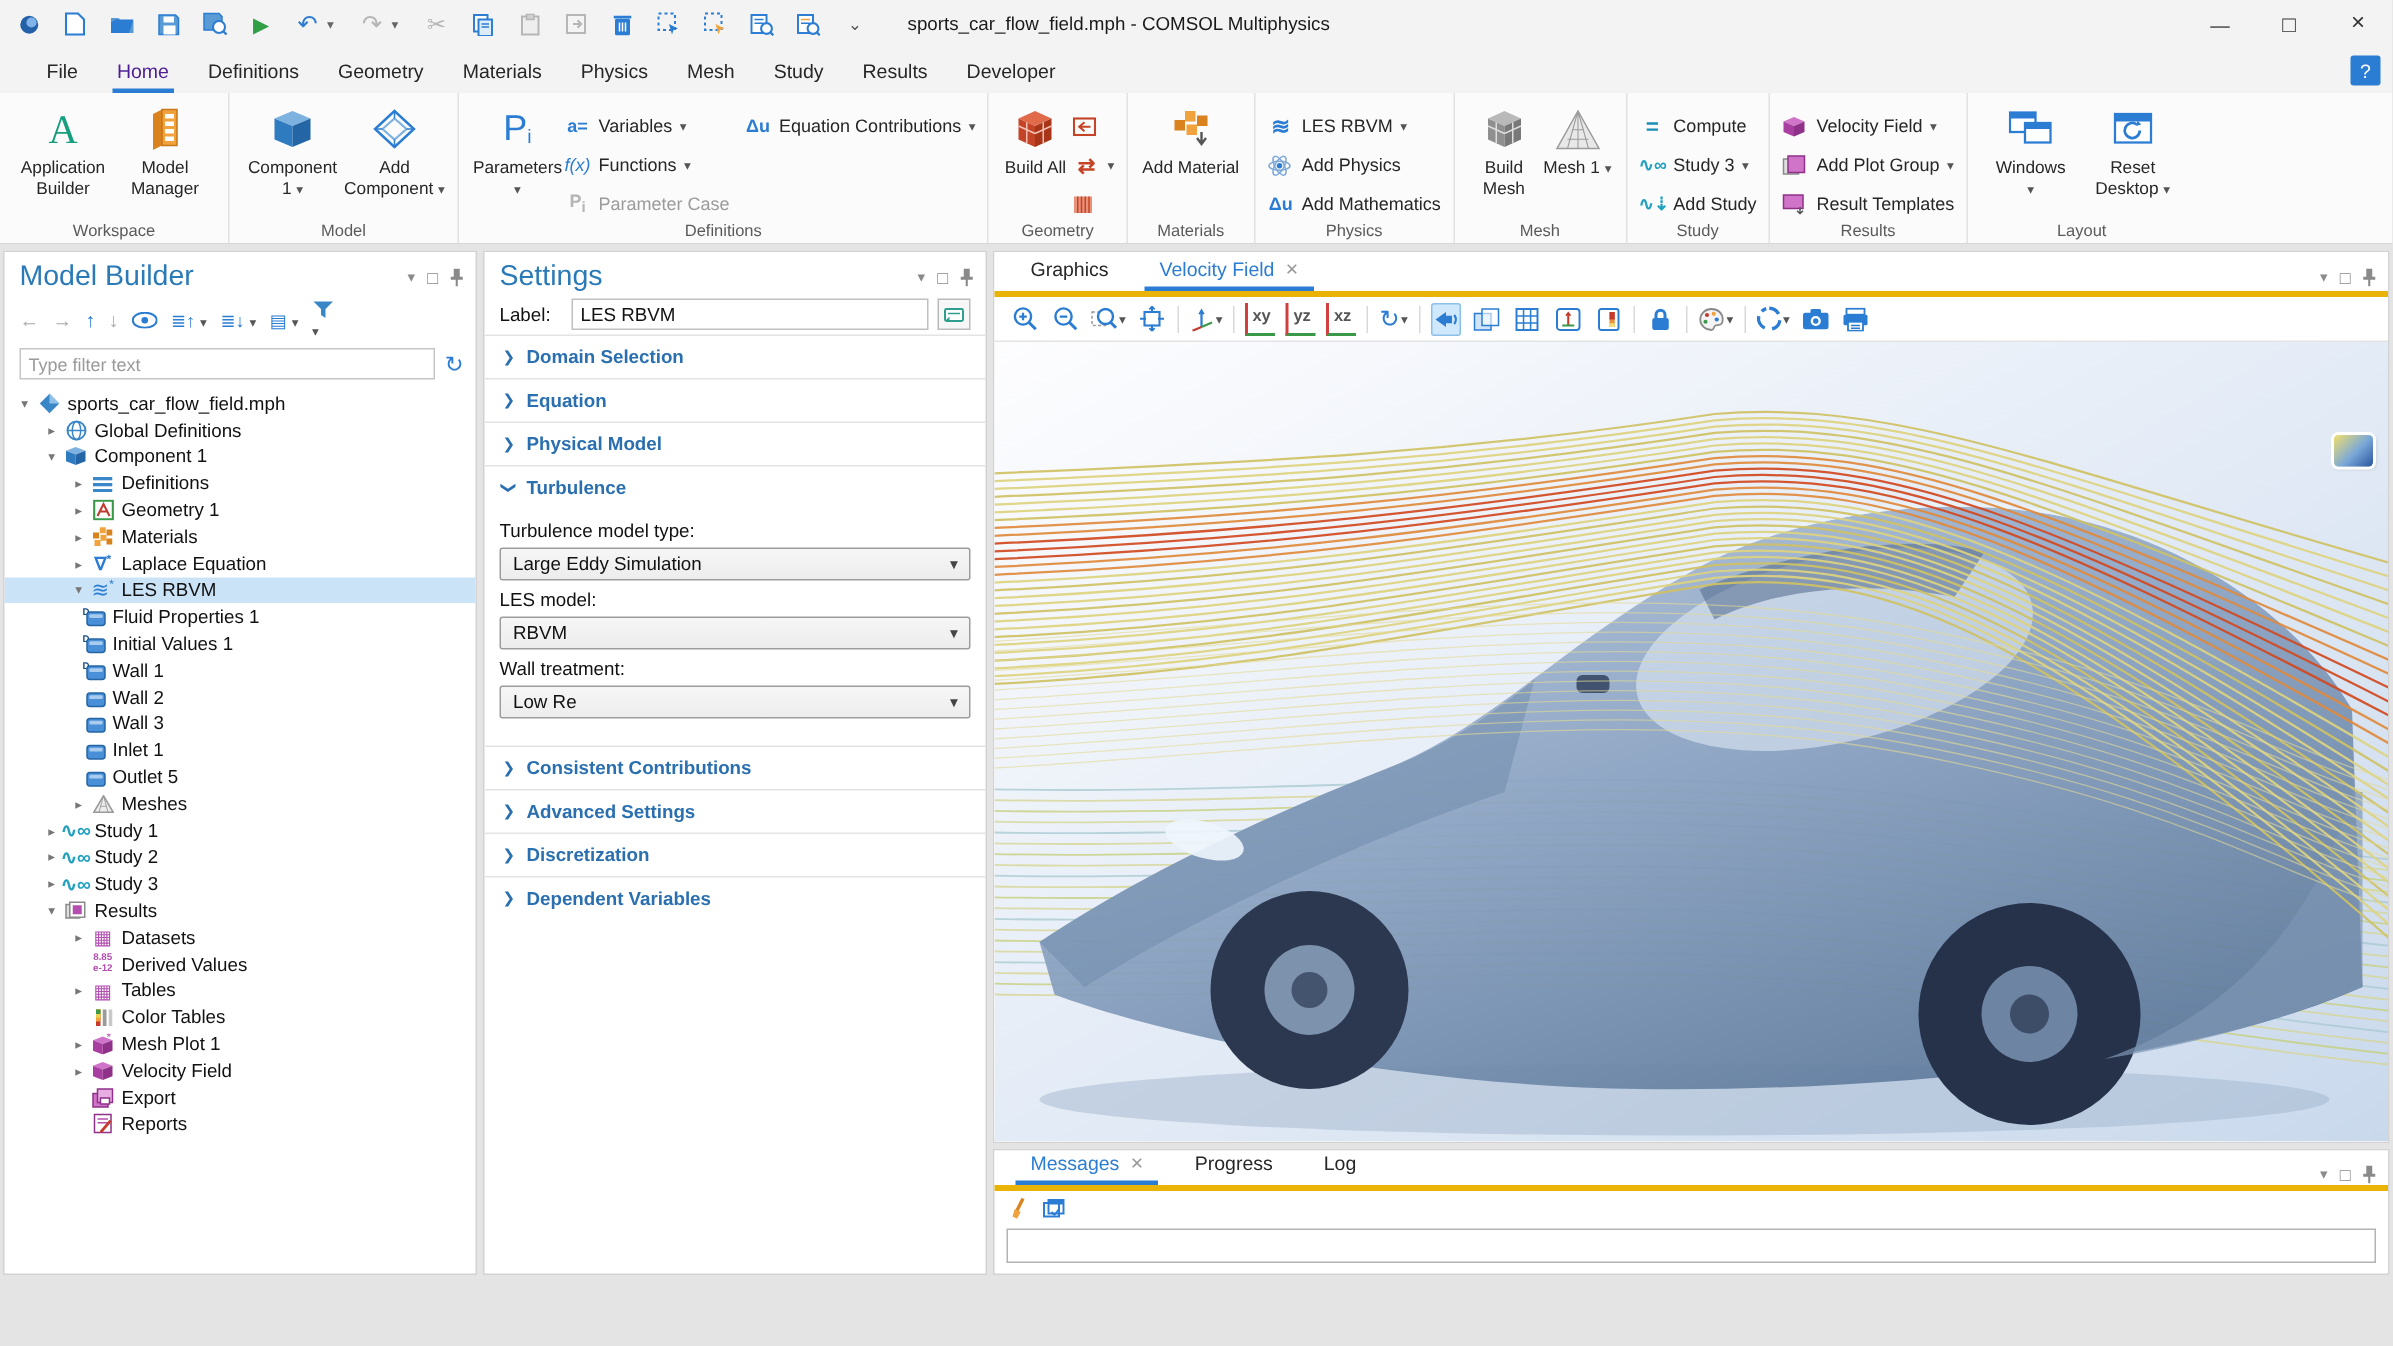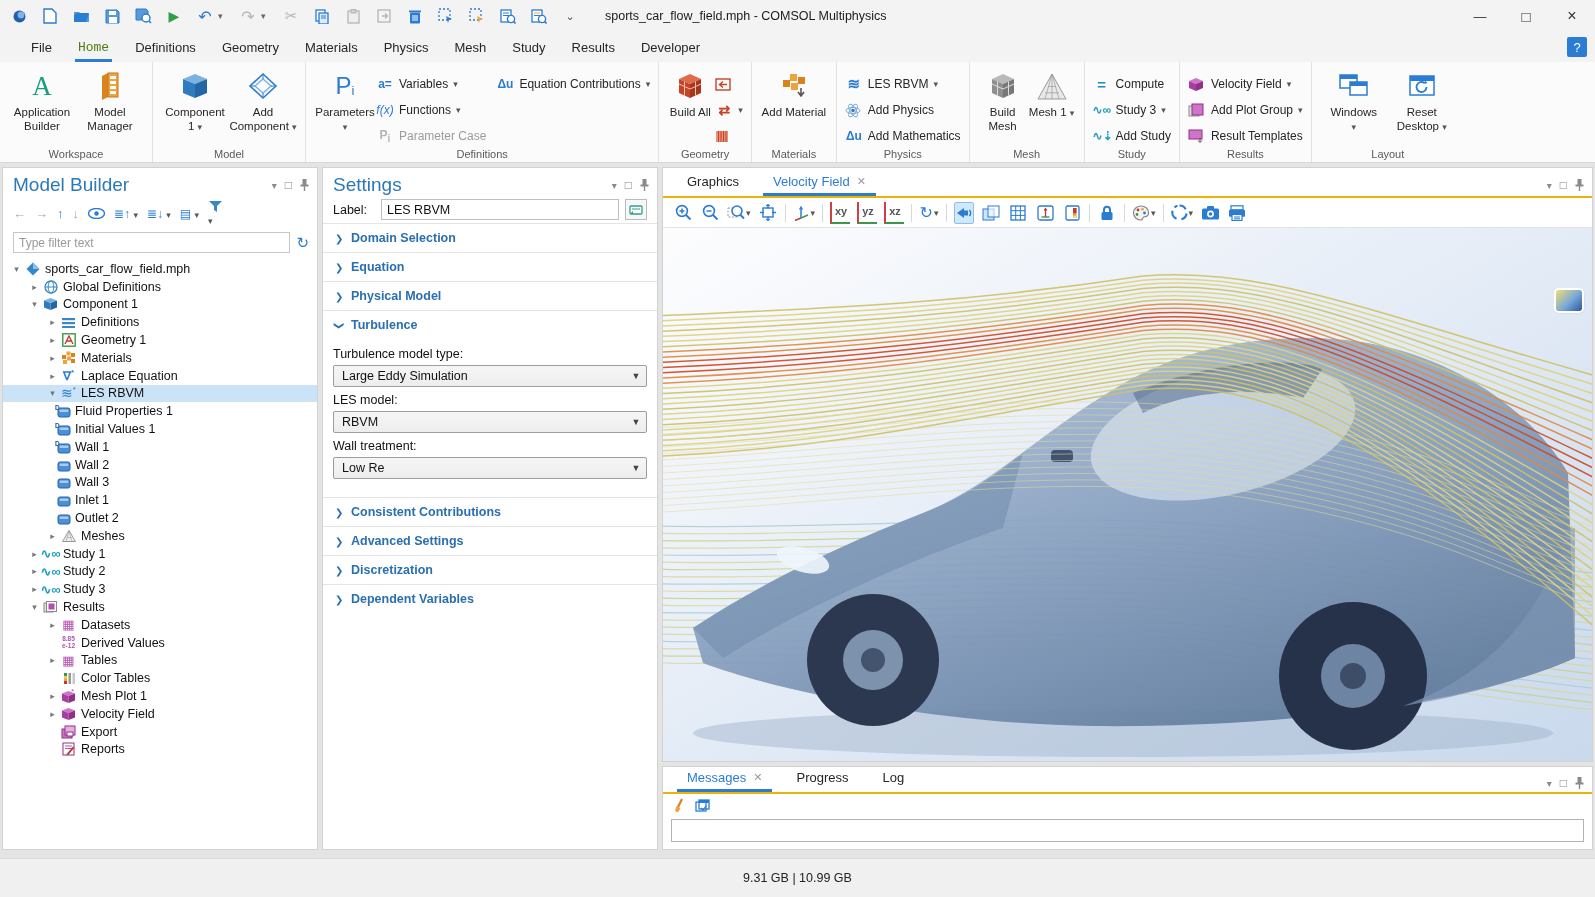--- a/index.html
+++ b/index.html
@@ -13,21 +13,21 @@
   .qat .qi.gray { color:#b5b5b5; }
   .qat .qi.green { color:#2f9e44; }
   .qat .caret { font-size:9px; color:#666; width:8px; margin-left:-9px; }
   .win-title { font-size:12.5px; color:#1a1a1a; margin-left:26px; white-space:nowrap; }
   .wincontrols { margin-left:auto; display:flex; height:32px; }
   .wincontrols div { width:46px; height:32px; display:flex; align-items:center; justify-content:center; font-size:13px; color:#333; cursor:pointer; }
 
   
   .menubar { position:absolute; top:32px; left:0; right:0; height:30px; background:#f3f3f3; display:flex; align-items:center; padding-left:18px; }
   .mtab { font-size:13px; color:#262626; padding:0 13px; height:30px; display:flex; align-items:center; cursor:pointer; position:relative; }
-  .mtab.active { color:#4d7c0f;font-family:Liberation Mono, monospace; }
+  .mtab.active { color:#4c1d95; }
   .mtab.active::after { content:""; position:absolute; left:10px; right:10px; bottom:0; height:3px; background:#2b7cd3; }
   .help-btn { margin-left:auto; margin-right:8px; width:20px; height:20px; background:#2b7cd3; color:#fff; font-size:13px; display:flex; align-items:center; justify-content:center; border-radius:2px; cursor:pointer; }
 
   
   .ribbon { position:absolute; top:62px; left:0; right:0; height:101px; background:#fbfbfb; border-bottom:1px solid #d8d8d8; display:flex; }
   .rgroup { position:relative; border-right:1px solid #e2e2e2; padding:6px 8px 16px 8px; display:flex; align-items:flex-start; }
   .rgroup .glabel { position:absolute; bottom:2px; left:0; right:0; text-align:center; font-size:11px; color:#5a5a5a; }
   .bigbtn { width:68px; display:flex; flex-direction:column; align-items:center; cursor:pointer; padding-top:2px; }
   .bigbtn .bicon { height:32px; display:flex; align-items:center; justify-content:center; }
   .bigbtn .blabel { font-size:11.5px; color:#262626; text-align:center; line-height:1.25; margin-top:3px; }
@@ -79,21 +79,21 @@
   .sect { border-top:1px solid #e4e4e4; display:flex; align-items:center; gap:8px; height:29px; padding-left:12px; cursor:pointer; margin-top:0; }
   .sect:first-of-type { margin-top:8px; }
   .sect .sarr { color:#2a6fb0; font-size:10px; width:8px; }
   .sect .stext { color:#2a6fb0; font-size:12.5px; font-weight:bold; }
   .sect-body { padding:2px 10px 10px 10px; }
   .cap { font-size:12.5px; color:#111; margin:6px 0 4px 0; }
   .dropdown { height:22px; background:linear-gradient(#f6f6f6,#ededed); border:1px solid #9d9d9d; border-radius:2px; display:flex; align-items:center; padding-left:8px; font-size:12.5px; color:#111; cursor:pointer;gap:34px; }
   .dropdown .dcaret { margin-left:auto; width:20px; text-align:center; color:#444; font-size:9px; }
 
   
-  .tabrow { display:flex; align-items:flex-end; height:30px; background:#fff; border-bottom:2px solid #eab308; padding-left:14px; position:relative; }
+  .tabrow { display:flex; align-items:flex-end; height:30px; background:#fff; border-bottom:4px solid #eab308; padding-left:14px; position:relative; }
   .gtab { font-size:13px; color:#262626; padding:0 10px 7px 10px; margin-right:14px; cursor:pointer; position:relative; display:flex; gap:7px; align-items:center; }
   .gtab.active { color:#2b7cd3; }
   .gtab.active::after { content:""; position:absolute; left:0; right:0; bottom:0; height:3px; background:#2b7cd3; }
   .gtab .x { color:#9a9a9a; font-size:11px; }
   .tabrow .wicons { position:absolute; right:8px; top:6px; }
   .gtools { display:flex; align-items:center; height:30px; background:#fff; border-bottom:1px solid #e3e3e3; padding-left:10px; gap:7px; }
   .gtools .gi { height:22px; min-width:20px; display:flex; align-items:center; justify-content:center; cursor:pointer; color:#2b7cd3; font-size:14px; gap:1px; }
   .gtools .gi.active { background:#cfe8fb; border:1px solid #8cc0e8; border-radius:2px; }
   .gtools .sep { width:1px; height:18px; background:#d9d9d9; }
   .gtools .vlbl { font-size:11px; font-weight:bold; color:#555; border-left:2px solid #d04040; border-bottom:2px solid #3a9948; padding:0 2px 1px 2px; line-height:1; }
@@ -696,21 +696,21 @@
           <span>Inlet 1</span>
         </div>
       <div class="trow l3">
           <span class="tw"></span>
           <span class="ticon">
             <svg width="16" height="14">
               <rect x="3" y="4" width="12" height="9" rx="2" fill="#4a90d9" stroke="#2465a5"></rect>
               <rect x="4.5" y="5.5" width="9" height="2.5" rx="1" fill="#a9ccee"></rect>
             </svg>
           </span>
-          <span>Outlet 2</span>
+          <span>Outlet 5</span>
         </div>
       <div class="trow l2">
           <span class="tw">▸</span>
           <span class="ticon">
             <svg width="14" height="12">
               <polygon points="7,0.5 13.5,11.5 0.5,11.5" fill="#ececec" stroke="#9a9a9a"></polygon>
               <path d="M7 0.5 L4 11.5 M7 0.5 L10 11.5 M4.8 7.5 h4.4" stroke="#9a9a9a" fill="none" stroke-width=".6"></path>
             </svg>
           </span>
           <span>Meshes</span>
@@ -1199,16 +1199,13 @@
             <rect x="1" y="3" width="10" height="9" fill="#fff" stroke="#2b7cd3" stroke-width="1.3"></rect>
             <rect x="4" y="1" width="10" height="3" fill="#2b7cd3"></rect>
             <rect x="4" y="1" width="10" height="9" fill="none" stroke="#2b7cd3" stroke-width="1.3"></rect>
             <path d="M6 9 l2 2 3 -4" fill="none" stroke="#2b7cd3" stroke-width="1.2"></path>
           </svg>
         </span>
     </div>
     <div class="msg-input"></div>
   </div>
 
-  <div class="statusbar">
-    <span>9.31 GB | 10.99 GB</span>
-  </div>
 </div>
 
 </body></html>

